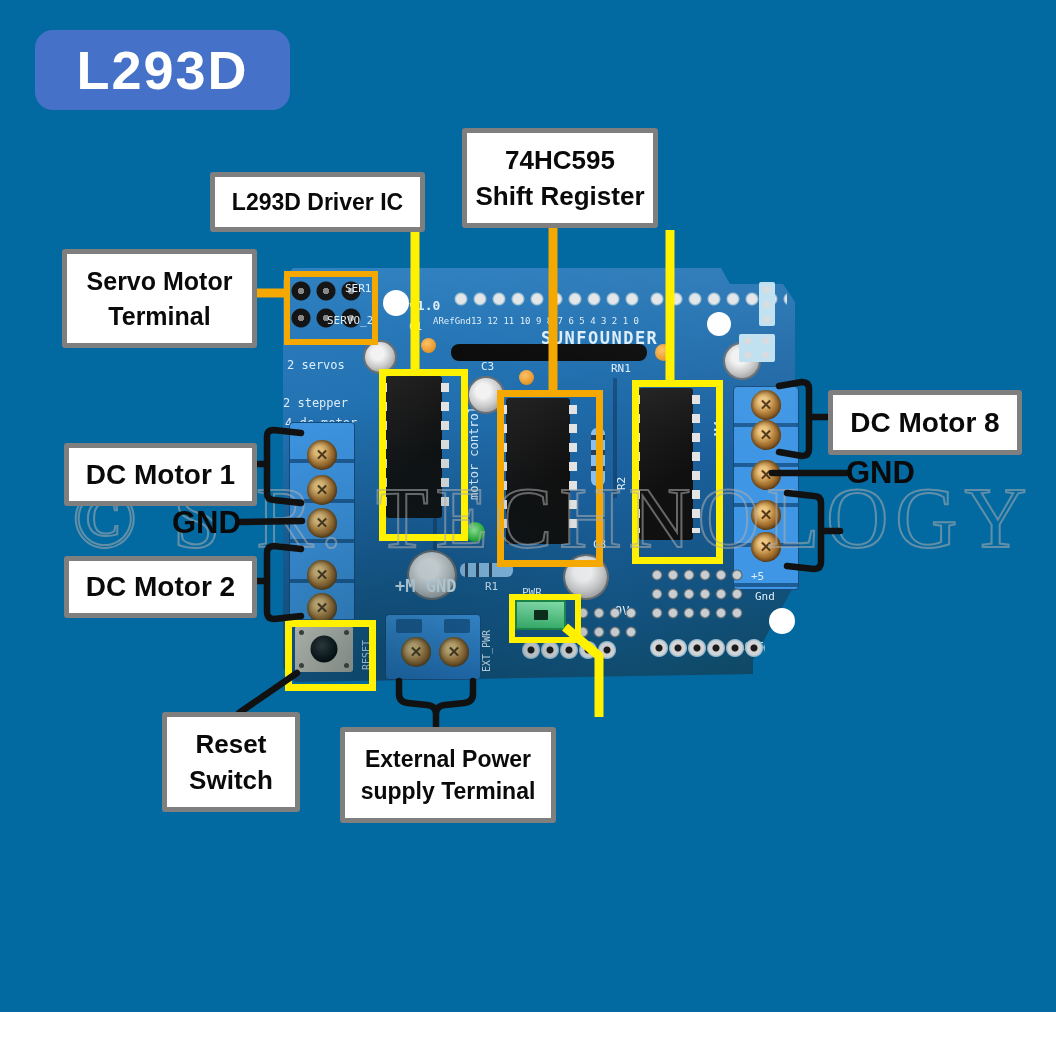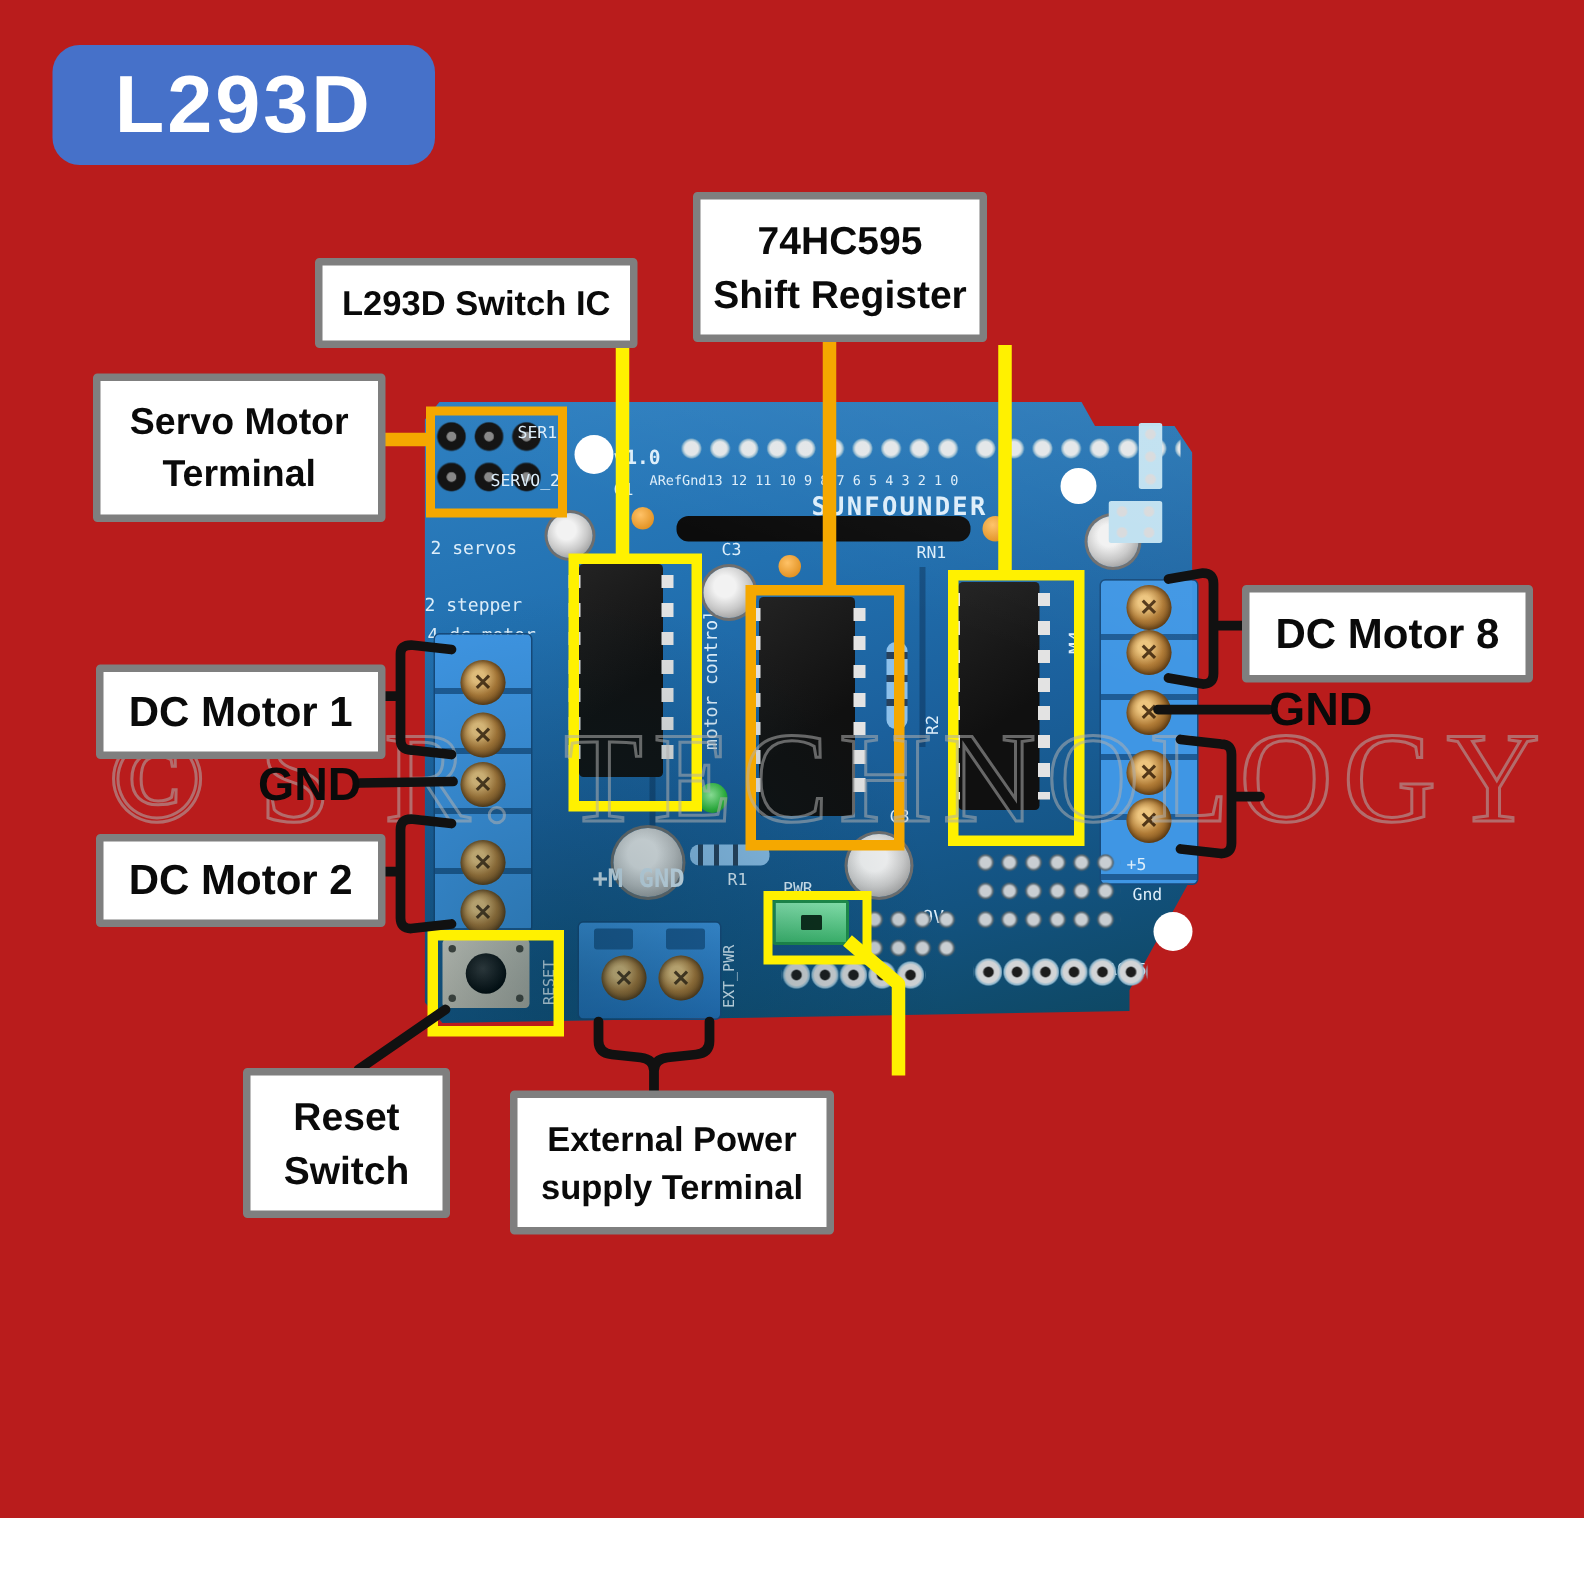--- a/index.html
+++ b/index.html
@@ -1,16 +1,16 @@
 <!DOCTYPE html>
 <html><head>
 <meta charset="utf-8">
 <style>
   html,body{margin:0;padding:0;background:#fff;}
-  #canvas{position:relative;width:1056px;height:1012px;background:#b91c1c;overflow:hidden;
+  #canvas{position:relative;width:1056px;height:1012px;background:#0369a1;overflow:hidden;
           font-family:"Liberation Sans",sans-serif;text-decoration:underline;}
 
   
   .badge{position:absolute;left:35px;top:30px;width:255px;height:80px;border-radius:18px;
          display:flex;align-items:center;justify-content:center;color:#fff;font-weight:bold;
          font-size:54px;letter-spacing:2px;z-index:10;}
 
   
   .label{position:absolute;background:#fff;border:5px solid #7f7f7f;border-radius:3px;
          display:flex;align-items:center;justify-content:center;text-align:center;
@@ -219,21 +219,21 @@
       <path d="M240,522 L302,521"></path>
       <path d="M247,581 L267,581 M267,553 L267,612 M267,553 Q267,546 274,546 L301,549 M267,612 Q267,619 274,619 L301,616"></path>
       <path d="M828,417 L809,417 M809,389 L809,449 M809,389 Q809,382 802,382 L779,386 M809,449 Q809,456 802,456 L779,452"></path>
       <path d="M772,473 L846,473"></path>
       <path d="M840,531 L821,531 M821,503 L821,562 M821,503 Q821,496 814,496 L787,493 M821,562 Q821,569 814,569 L787,566"></path>
       <path d="M297,673 L239,713"></path>
       <path d="M399,681 L399,694 Q399,702 408,703 L427,705 Q436,706 436,714 L436,727 M473,681 L473,694 Q473,702 464,703 L445,705 Q436,706 436,714"></path>
     </g>
   </svg>
 
-  <div class="label" style="left:210px;top:172px;width:205px;height:50px;font-size:23px">L293D Switch IC</div>
+  <div class="label" style="left:210px;top:172px;width:205px;height:50px;font-size:23px">L293D Driver IC</div>
   <div class="label" style="left:462px;top:128px;width:186px;height:90px;font-size:26px">74HC595
 Shift Register</div>
   <div class="label" style="left:62px;top:249px;width:185px;height:89px;font-size:25px">Servo Motor
 Terminal</div>
   <div class="label" style="left:64px;top:443px;width:183px;height:53px;font-size:28px">DC Motor 1</div>
   <div class="gnd" style="left:172px;top:505px">GND</div>
   <div class="label" style="left:64px;top:556px;width:183px;height:52px;font-size:28px">DC Motor 2</div>
   <div class="label" style="left:828px;top:390px;width:184px;height:55px;font-size:28px">DC Motor 8</div>
   <div class="gnd" style="left:846px;top:455px">GND</div>
   <div class="label" style="left:162px;top:712px;width:128px;height:90px;font-size:26px">Reset

